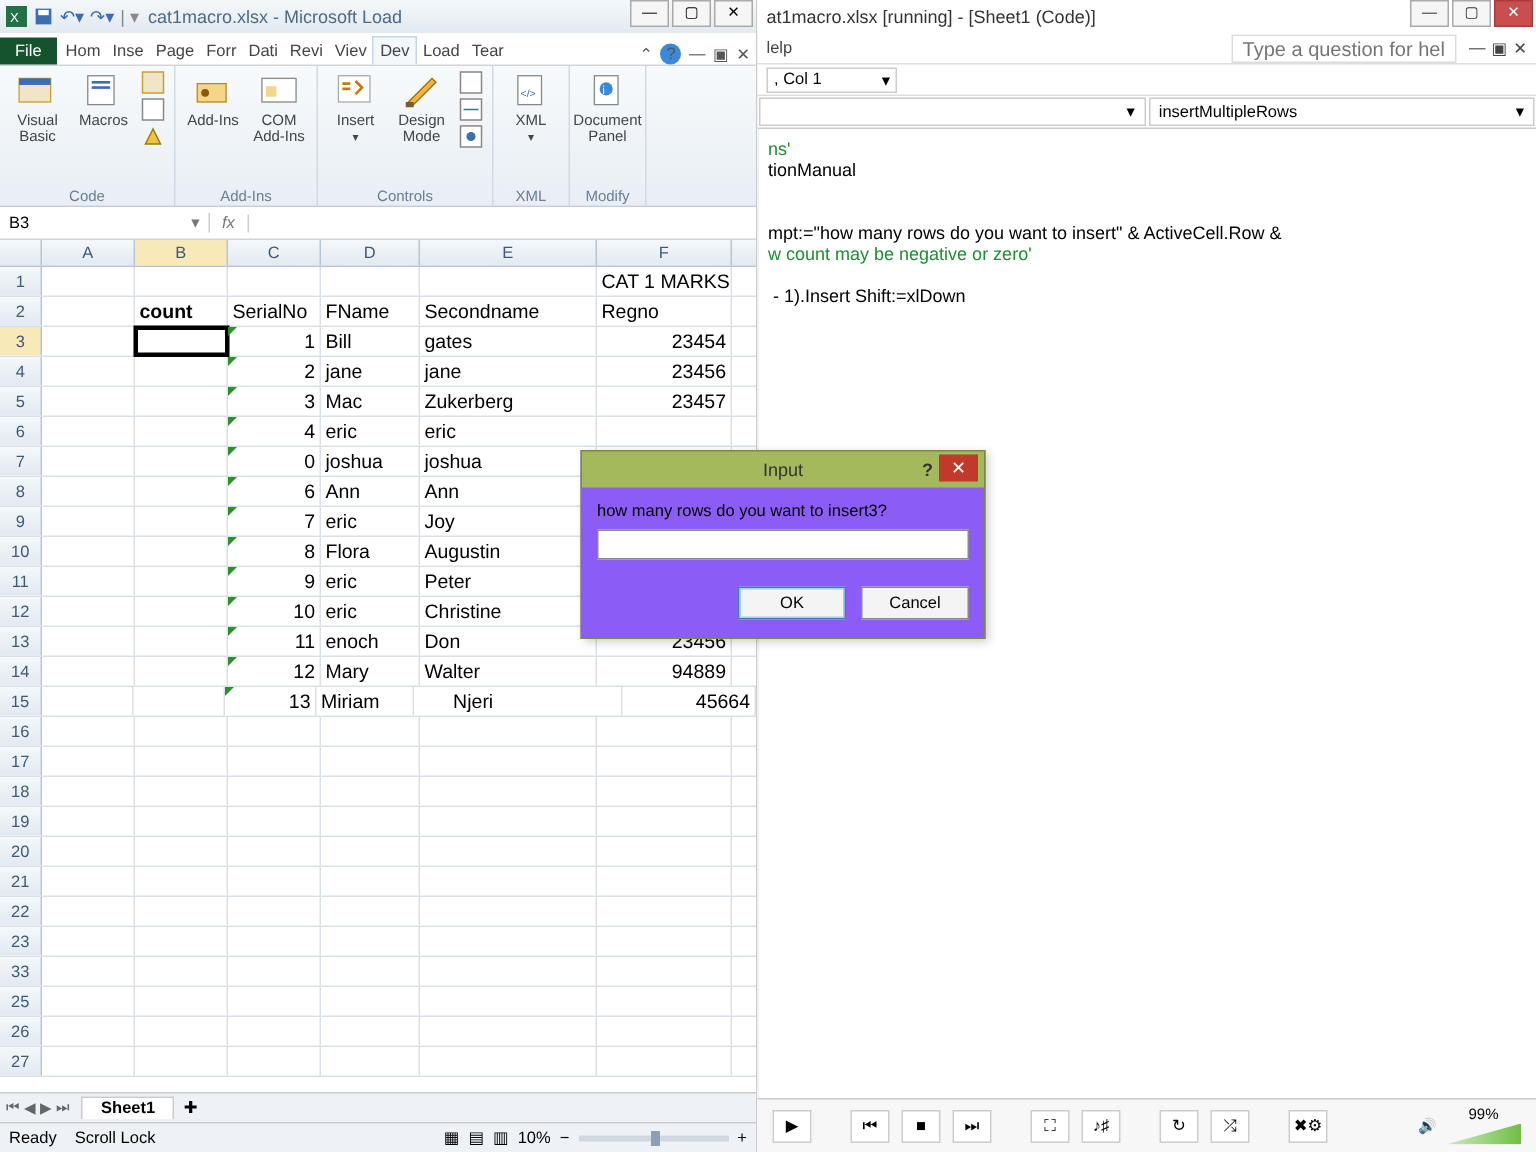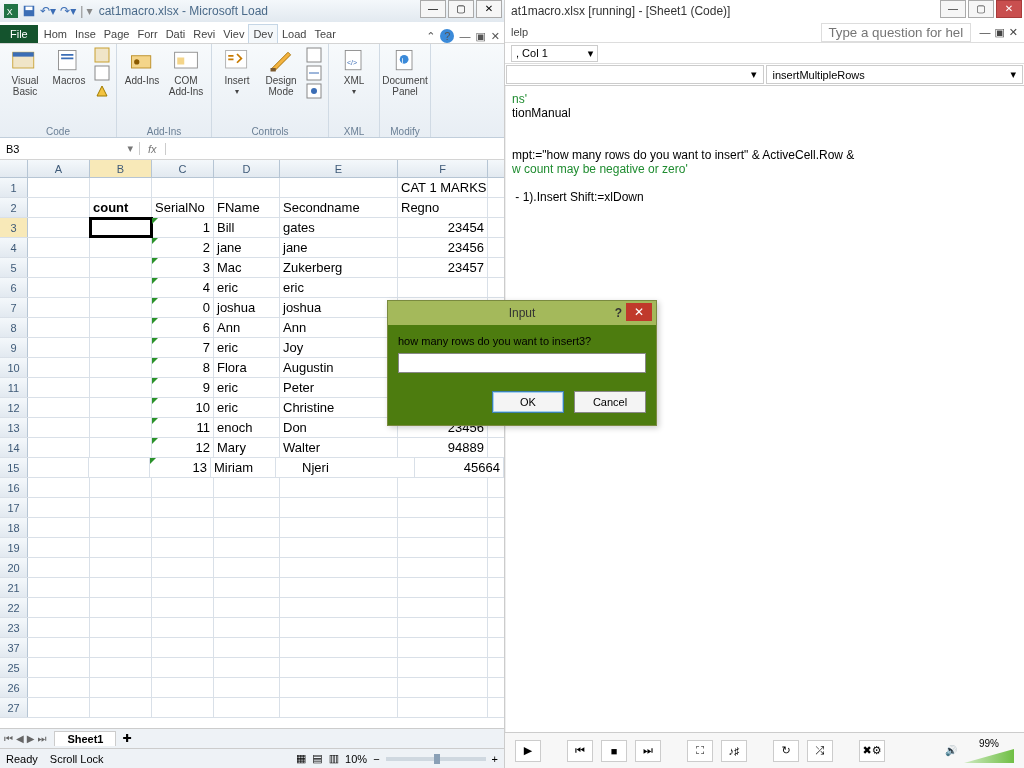--- a/index.html
+++ b/index.html
@@ -77,21 +77,21 @@
 .vbe-code { flex: 1; background: #fff; padding: 6px; font-family: Consolas, monospace; font-size: 12px; position: relative; overflow: hidden; border-left: 1px solid #eee;}
 .vbe-code .c1 { color: #1f8c30; }
 .vbe-code pre { white-space: pre; }
 .vbe-transport { height: 36px; border-top: 1px solid #ccc; background: #f7f7f7; display: flex; align-items: center; padding: 0 10px; gap: 8px; }
 .tbtn { width: 26px; height: 22px; border: 1px solid #ccc; background: #fff; display: flex; align-items: center; justify-content: center; font-size: 11px; cursor: pointer; }
 .vgap { width: 10px; }
 .vol { margin-left: auto; display: flex; align-items: center; gap: 6px; font-size: 10px; }
 .voltri { width: 50px; height: 14px; background: linear-gradient(to right, #cfeac2, #6fbf44); clip-path: polygon(0 100%, 100% 0, 100% 100%); position: relative; }
 
 
-.dlg { position: absolute; left: 387px; top: 300px; width: 270px; background: #4d7c0f; border: 1px solid #7a8a3f; box-shadow: 2px 2px 6px rgba(0,0,0,.2); }
+.dlg { position: absolute; left: 387px; top: 300px; width: 270px; background: #8b5cf6; border: 1px solid #7a8a3f; box-shadow: 2px 2px 6px rgba(0,0,0,.2); }
 .dlg-title { height: 24px; background: #a4b95b; color: #333; display: flex; align-items: center; justify-content: center; font-size: 12px; position: relative; }
 .dlg-title .q { position: absolute; right: 34px; cursor: pointer; font-weight: 700; }
 .dlg-title .x { position: absolute; right: 4px; top: 2px; width: 26px; height: 18px; background: #c0392b; color: #fff; text-align: center; line-height: 18px; cursor: pointer; }
 .dlg-body { padding: 10px; font-size: 11px; }
 .dlg-body input { width: 100%; height: 20px; border: 1px solid #888; margin-top: 6px; padding: 0 4px; }
 .dlg-btns { display: flex; justify-content: flex-end; gap: 10px; padding: 8px 10px 12px; }
 .dlg-btns button { width: 72px; height: 22px; border: 1px solid #888; background: #f4f4f4; font-size: 11px; cursor: pointer; }
 .dlg-btns button.primary { border: 1px solid #3c7fb1; box-shadow: 0 0 0 1px #a3d0ef inset; }
 
 .helpcircle { width: 14px; height: 14px; border-radius: 50%; background: #3b8ad9; color: #fff; font-size: 10px; line-height: 14px; text-align: center; }
@@ -471,21 +471,21 @@
         <div class="grow">
           <div class="rowh">23</div>
           <div class="cell" style="width: 62px;"></div>
           <div class="cell" style="width: 62px;"></div>
           <div class="cell" style="width: 62px;"></div>
           <div class="cell" style="width: 66px;"></div>
           <div class="cell" style="width: 118px;"></div>
           <div class="cell" style="width: 90px;"></div>
         </div>
         <div class="grow">
-          <div class="rowh">37</div>
+          <div class="rowh">33</div>
           <div class="cell" style="width: 62px;"></div>
           <div class="cell" style="width: 62px;"></div>
           <div class="cell" style="width: 62px;"></div>
           <div class="cell" style="width: 66px;"></div>
           <div class="cell" style="width: 118px;"></div>
           <div class="cell" style="width: 90px;"></div>
         </div>
         <div class="grow">
           <div class="rowh">25</div>
           <div class="cell" style="width: 62px;"></div>

